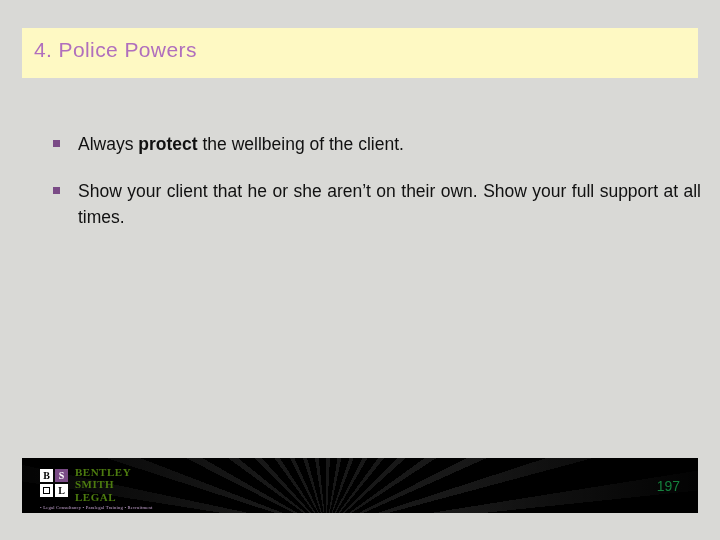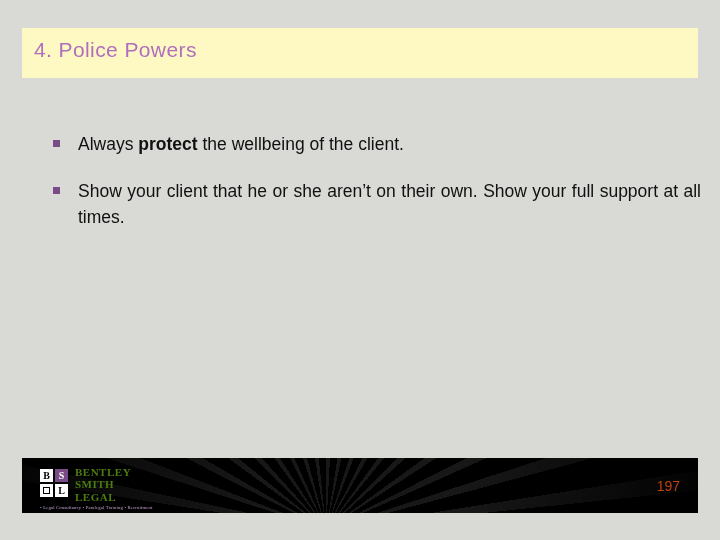--- a/index.html
+++ b/index.html
@@ -166,21 +166,21 @@
     color: #c9a6d4;
     letter-spacing: 0.2px;
     font-family: "Liberation Serif", serif;
     white-space: nowrap;
   }
 
   .slide-number {
     position: absolute;
     right: 18px;
     top: 20px;
-    color: #c2410c;
+    color: #15803d;
     font-size: 14px;
   }
 </style>
 </head>
 <body>
 
 <div class="slide">
 
   <div class="title-bar">
     <div class="title-text">4. Police Powers</div>

